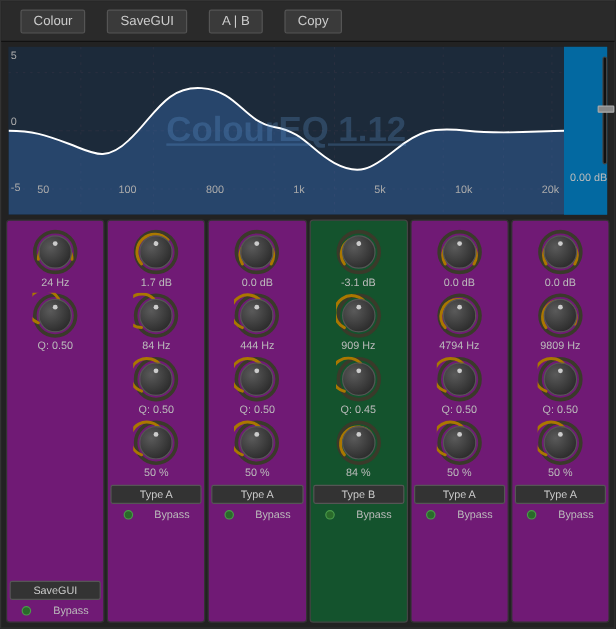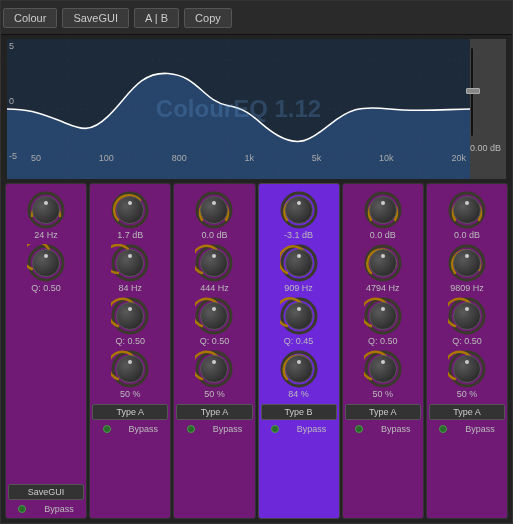--- a/index.html
+++ b/index.html
@@ -20,22 +20,22 @@
       border: 1px solid #333;
       display: flex;
       flex-direction: column;
     }
 
     
     .toolbar {
       display: flex;
       align-items: center;
       background: #2a2a2a;
-      padding: 4px 2px;
-      gap: 5px;
+      padding: 4px 16px;
+      gap: 18px;
       height: 34px;
       border-bottom: 1px solid #111;
     }
     .toolbar-btn {
       background: #3a3a3a;
       border: 1px solid #555;
       color: #ccc;
       padding: 3px 10px;
       font-size: 11px;
       cursor: pointer;
@@ -84,36 +84,37 @@
     .eq-svg {
       position: absolute;
       top: 0; left: 0;
       width: 100%; height: 100%;
     }
     .eq-title {
       position: absolute;
       top: 50%;
       left: 50%;
       transform: translate(-50%, -50%);
-      font-size: 24px;
+      font-size: 29px;
       color: rgba(100, 160, 220, 0.25);
       font-weight: bold;
       white-space: nowrap;
       pointer-events: none;
       z-index: 1;
+      text-decoration: underline;
     }
     
     .gain-slider-area {
       width: 36px;
       display: flex;
       flex-direction: column;
-      align-items: flex-start;
+      align-items: flex-end;
       justify-content: flex-start;
       padding-top: 8px;
-      background: #404040;
+      background: #0369a1;
     }
     .gain-slider-track {
       width: 4px;
       height: 90px;
       background: #111;
       border-radius: 2px;
       position: relative;
       border: 1px solid #444;
     }
     .gain-slider-thumb {
@@ -435,21 +436,21 @@
         </div>
         <div class="knob-label">50 %</div>
       </div>
       <button class="type-btn">Type A</button>
       <div class="bypass-row">
         <div class="bypass-led"></div>
         <span class="bypass-label">Bypass</span>
       </div>
     </div>
 
-    <div class="strip" style="background:#6d28d9; border-color:#444;">
+    <div class="strip" style="background:#14532d; border-color:#444;">
       <div class="knob-wrapper">
         <div class="knob-ring">
           <svg width="38" height="38" viewBox="0 0 38 38">
             <circle cx="19" cy="19" r="17" fill="none" stroke="#3a3a2a" stroke-width="3"></circle>
             <path d="M 7 29 a 14 14 0 0 1 4 -20" fill="none" stroke="#aa7700" stroke-width="2.5" stroke-linecap="round"></path>
           </svg>
           <div class="knob-inner">
             <div class="knob-dot" style="transform: translateX(-50%) rotate(-30deg)"></div>
           </div>
         </div>

